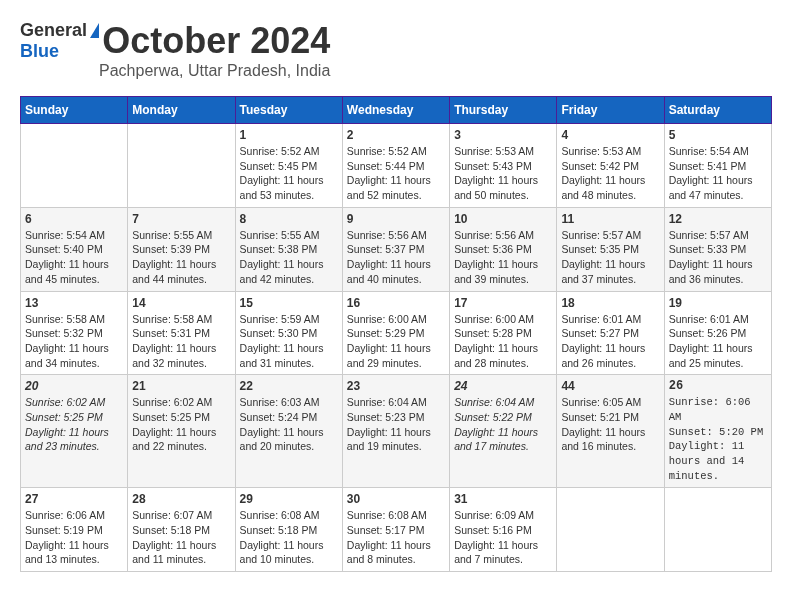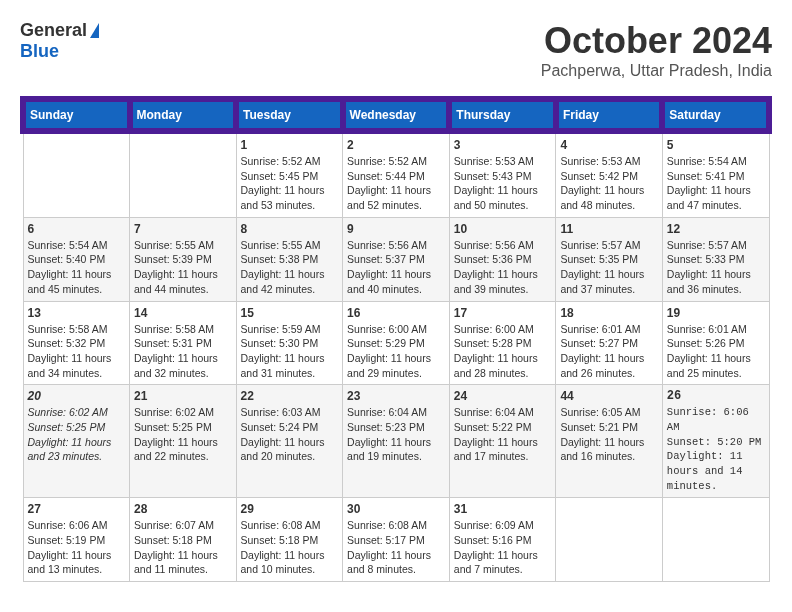--- a/index.html
+++ b/index.html
@@ -5,21 +5,20 @@
     * { box-sizing: border-box; margin: 0; padding: 0; }
     body {
       font-family: Arial, sans-serif;
       background: #fff;
       width: 792px;
       min-height: 612px;
       padding: 20px;
     }
     .header {
       display: flex;
-      justify-content: space-between;
       align-items: flex-start;
       margin-bottom: 16px;
     }
     .logo {
       display: flex;
       flex-direction: column;
       align-items: flex-start;
     }
     .logo-top {
       display: flex;
@@ -41,21 +40,21 @@
       width: 100%;
       border-collapse: collapse;
       font-size: 11px;
     }
     .calendar th {
       background-color: #1565c0;
       color: white;
       padding: 6px 4px;
       text-align: left;
       font-size: 12px;
-      border: 6px solid #4c1d95;
+      border: 1px solid #4c1d95;
     }
     .calendar td {
       border: 1px solid #ccc;
       vertical-align: top;
       padding: 4px;
       width: 107px;
       min-height: 80px;
       background: #fff;
     }
     .calendar tr:nth-child(even) td {
@@ -203,21 +202,21 @@
           <div class="day-info">Sunrise: 6:02 AM<br>Sunset: 5:25 PM<br>Daylight: 11 hours and 22 minutes.</div>
         </td>
         <td style="background-color: rgb(245, 245, 245);">
           <span class="day-number">22</span>
           <div class="day-info">Sunrise: 6:03 AM<br>Sunset: 5:24 PM<br>Daylight: 11 hours and 20 minutes.</div>
         </td>
         <td style="background-color: rgb(245, 245, 245);">
           <span class="day-number">23</span>
           <div class="day-info">Sunrise: 6:04 AM<br>Sunset: 5:23 PM<br>Daylight: 11 hours and 19 minutes.</div>
         </td>
-        <td style="background-color: rgb(245, 245, 245);">
+        <td style="background-color: rgb(245, 245, 245); font-style: italic;">
           <span class="day-number">24</span>
           <div class="day-info">Sunrise: 6:04 AM<br>Sunset: 5:22 PM<br>Daylight: 11 hours and 17 minutes.</div>
         </td>
         <td style="background-color: rgb(245, 245, 245);">
           <span class="day-number">44</span>
           <div class="day-info">Sunrise: 6:05 AM<br>Sunset: 5:21 PM<br>Daylight: 11 hours and 16 minutes.</div>
         </td>
         <td style="background-color: rgb(245, 245, 245); font-family: Liberation Mono, monospace;">
           <span class="day-number">26</span>
           <div class="day-info">Sunrise: 6:06 AM<br>Sunset: 5:20 PM<br>Daylight: 11 hours and 14 minutes.</div>

